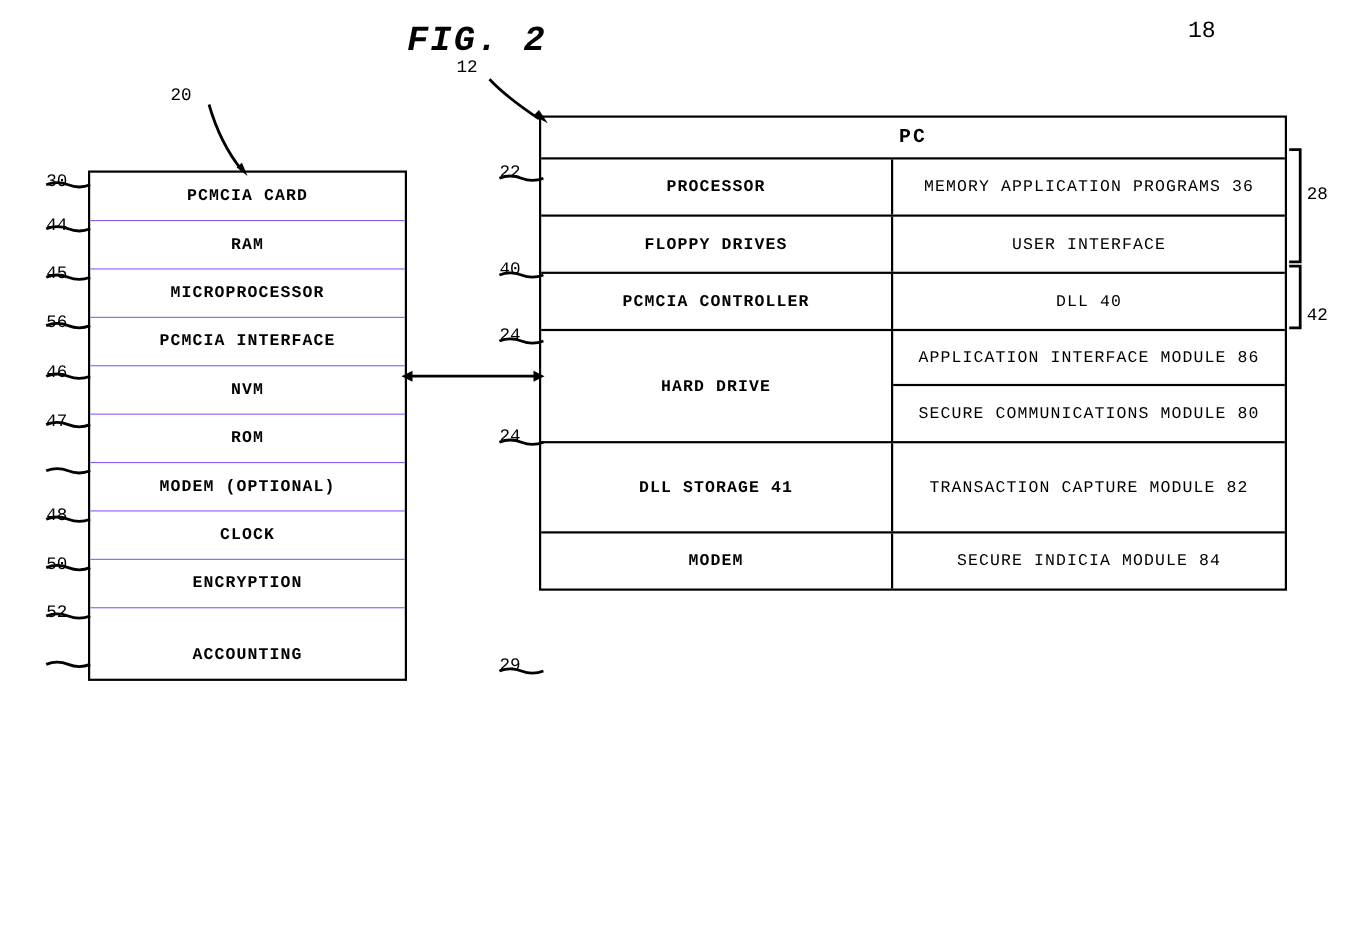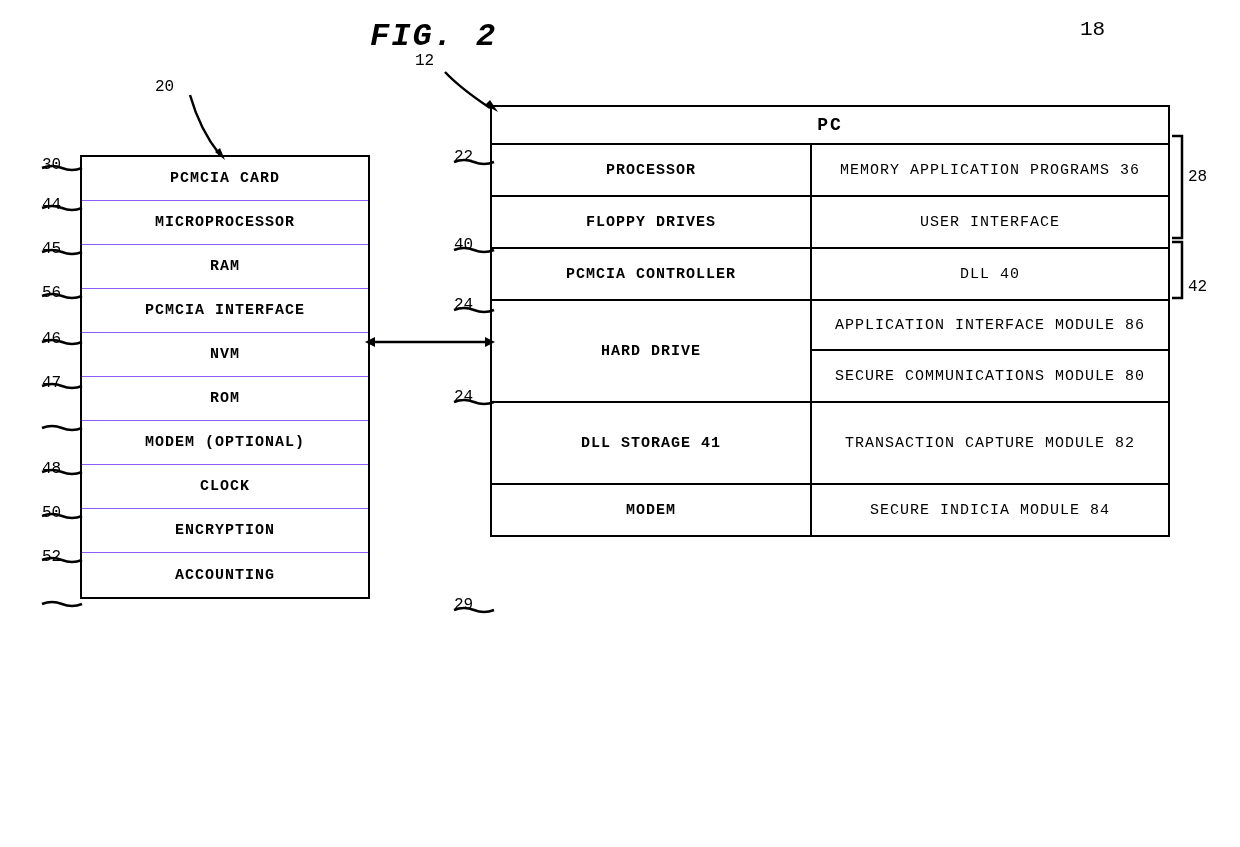--- a/index.html
+++ b/index.html
@@ -54,20 +54,21 @@
       font-weight: bold;
       letter-spacing: 1px;
       min-height: 44px;
       display: flex;
       align-items: center;
       justify-content: center;
     }
 
     .pcmcia-card-block .block-row:last-child {
       border-bottom: none;
+      margin-top: 20px;
     }
 
     
     .pc-block {
       position: absolute;
       top: 105px;
       left: 490px;
       width: 680px;
       border: 2px solid #000;
     }
@@ -156,22 +157,22 @@
 
   <div class="fig-title">FIG. 2</div>
   <div class="ref-18">18</div>
 
   <div class="ref-label" style="top:78px;left:155px;">20</div>
 
   <div class="ref-label" style="top:52px;left:415px;">12</div>
 
   <div class="pcmcia-card-block">
     <div class="block-row">PCMCIA CARD</div>
+    <div class="block-row">RAM</div>
     <div class="block-row">MICROPROCESSOR</div>
-    <div class="block-row">RAM</div>
     <div class="block-row">PCMCIA INTERFACE</div>
     <div class="block-row">NVM</div>
     <div class="block-row">ROM</div>
     <div class="block-row">MODEM (OPTIONAL)</div>
     <div class="block-row">CLOCK</div>
     <div class="block-row">ENCRYPTION</div>
     <div class="block-row">ACCOUNTING</div>
   </div>
 
   <div class="pc-block">

